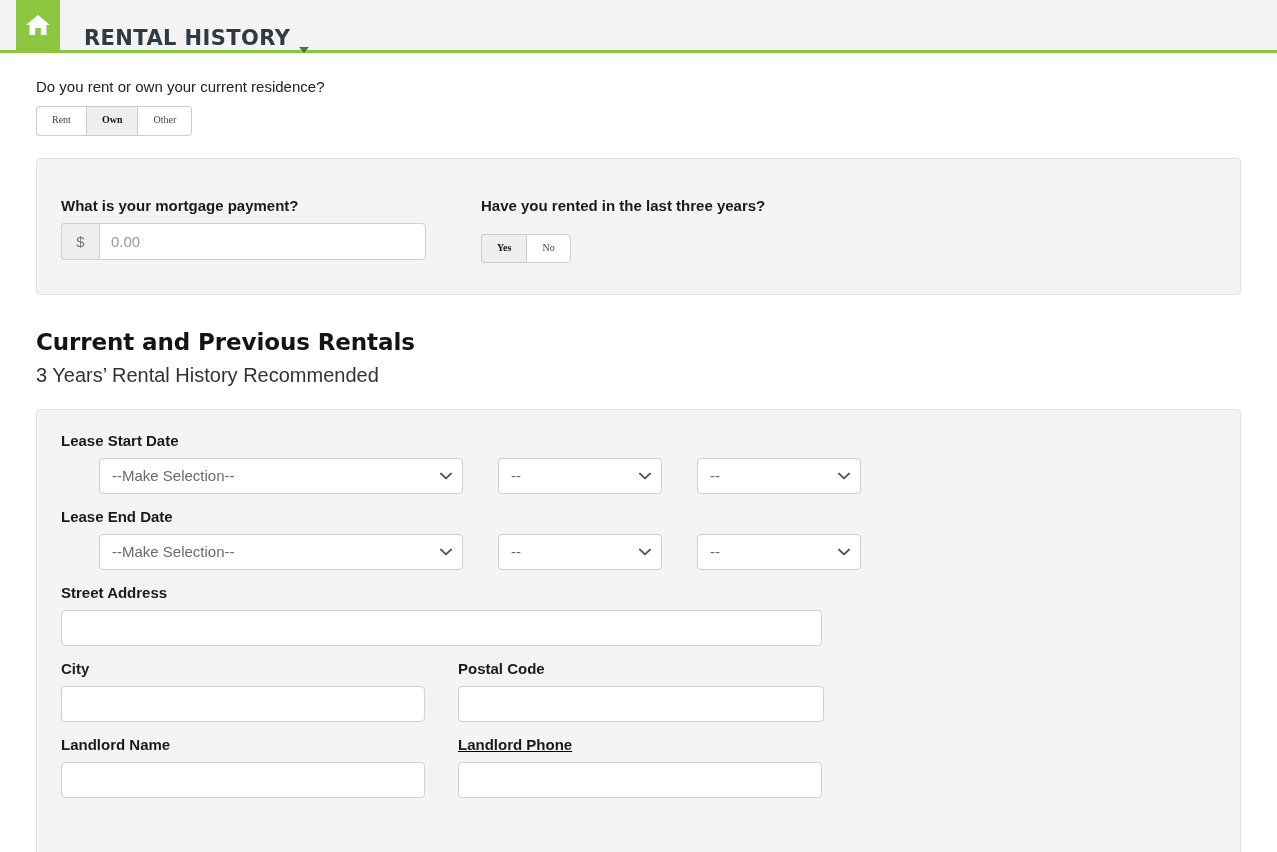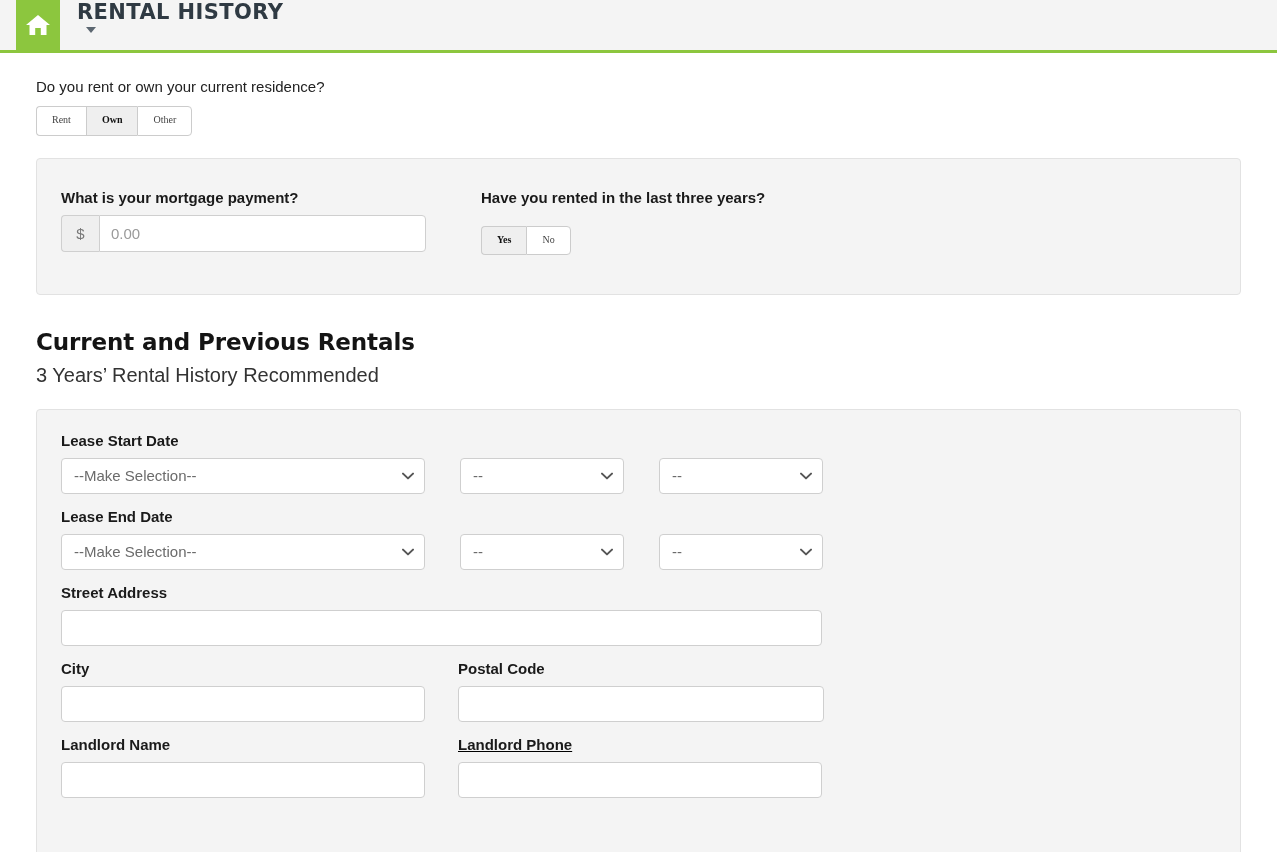--- a/index.html
+++ b/index.html
@@ -26,23 +26,22 @@
     min-width: 44px;
     margin-left: 16px;
     background: #8cc63e;
     display: flex;
     align-items: center;
     justify-content: center;
   }
   .home-tile svg { display: block; }
   .header-title-wrap {
     display: flex;
-    align-items: flex-start;
-    padding-left: 17px;
-    flex-direction: column;
+    align-items: flex-end;
+    padding-left: 24px;
   }
   .header-title {
     font-size: 21px;
     font-weight: bold;
     letter-spacing: 0.4px;
     color: #2f3a43;
     font-family: "DejaVu Sans", sans-serif;
   }
   .header-caret {
     margin-left: 9px;
@@ -103,21 +102,21 @@
   
   .panel {
     background: #f4f4f4;
     border: 1px solid #e2e2e2;
     border-radius: 4px;
     margin: 0 0 0 36px;
     width: 1205px;
   }
   .panel-mortgage {
     margin-top: 22px;
-    padding: 30px 0 24px 0;
+    padding: 38px 0 24px 0;
     height: 137px;
   }
   .panel-rentals {
     margin-top: 22px;
     padding: 22px 0 22px 0;
     height: 470px;
   }
 
   .panel-row {
     display: flex;
@@ -221,21 +220,21 @@
   .section-sub {
     font-size: 20px;
     color: #333;
     margin: 9px 0 0 36px;
   }
 
   
   .date-row { margin-bottom: 14px; align-items: center; }
   .date-row .field-label { margin-bottom: 9px; }
   .date-selects { display: flex; gap: 35px; }
-  .sel-month { width: 364px; }
+  .sel-month { width: 364px; margin-left: 38px; }
   .sel-small  { width: 164px; }
 
   .addr-row { margin-bottom: 14px; }
   .addr-row .txt-input { width: 761px; display: block; }
 
   .csz-row { display: flex; margin-bottom: 14px; }
   .csz-col-city   { width: 397px; }
   .csz-col-state  { width: 397px; }
   .csz-col-postal { width: 366px; }
   .csz-col-city .txt-input   { width: 364px; display: block; }

